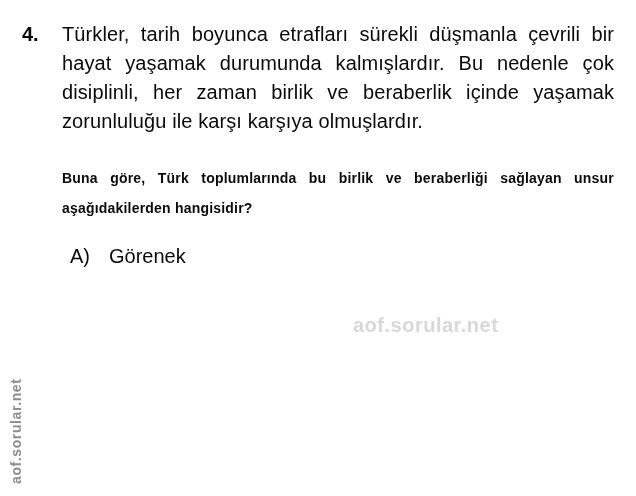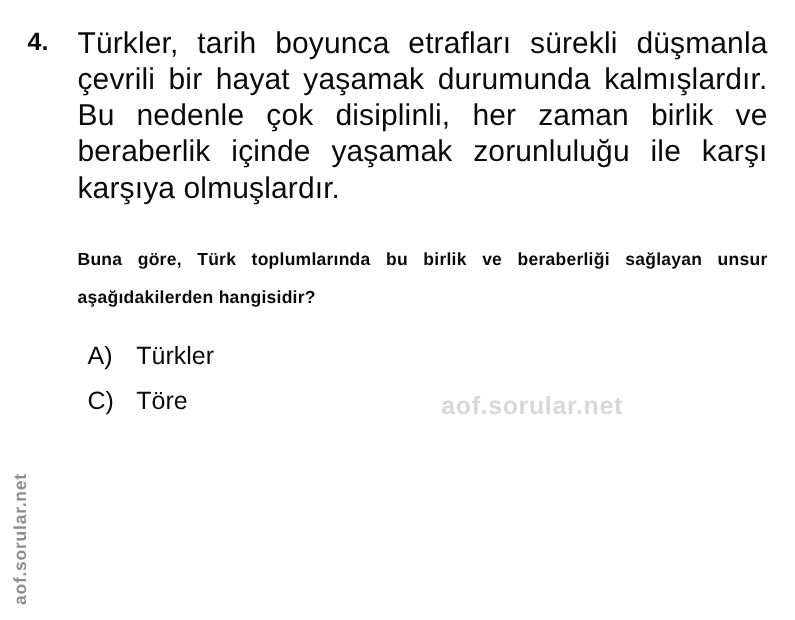--- a/index.html
+++ b/index.html
@@ -26,21 +26,21 @@
       flex: 0 0 40px;
       font-size: 20px;
       line-height: 29px;
       font-weight: bold;
     }
     .qbody {
       flex: 1 1 auto;
       max-width: 552px;
     }
     .intro {
-      font-size: 24px;
+      font-size: 20px;
       line-height: 29px;
       text-align: justify;
       text-align-last: left;
       letter-spacing: 0.1px;
     }
     .stem {
       margin-top: 27px;
       font-size: 14px;
       line-height: 30px;
       font-weight: bold;
@@ -88,24 +88,21 @@
 </head>
 <body style="color: rgb(10, 10, 10); background: rgb(255, 255, 255);">
 
 <div class="question">
   <div class="qnum">4.</div>
   <div class="qbody">
     <p class="intro">Türkler, tarih boyunca etrafları sürekli düşmanla çevrili bir hayat yaşamak durumunda kalmışlardır. Bu nedenle çok disiplinli, her zaman birlik ve beraberlik içinde yaşamak zorunluluğu ile karşı karşıya olmuşlardır.</p>
     <p class="stem">Buna göre, Türk toplumlarında bu birlik ve beraberliği sağlayan unsur aşağıdakilerden hangisidir?</p>
     <ul class="options">
       <li class="option">
-        <span class="letter">A)</span><span class="text">Türkler</span>
-      </li>
-      <li class="option">
-        <span class="letter">C)</span><span class="text">Töre</span>
+        <span class="letter">A)</span><span class="text">Görenek</span>
       </li>
     </ul>
   </div>
 </div>
 
 <div class="watermark-center" style="color: rgb(216, 216, 216);">aof.sorular.net</div>
 
 <div class="watermark-left" style="color: rgb(141, 141, 141);">aof.sorular.net</div>
 
 </body></html>

